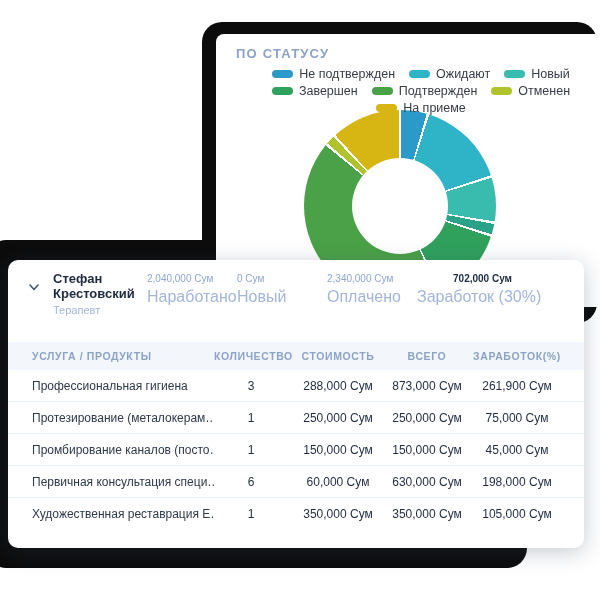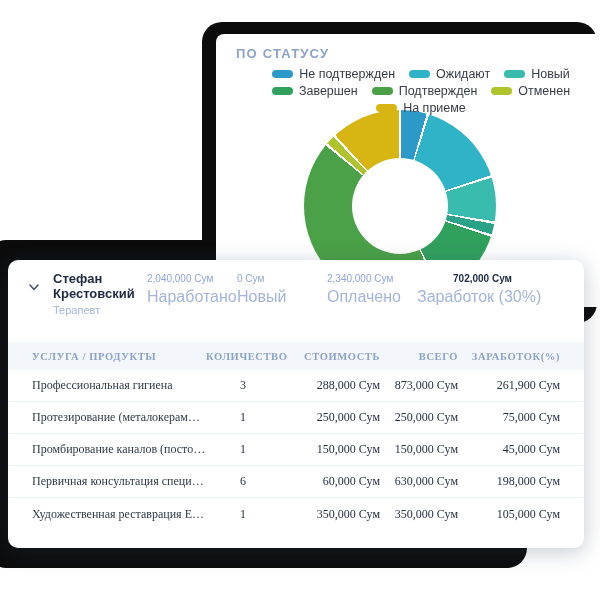--- a/index.html
+++ b/index.html
@@ -33,31 +33,31 @@
                display:flex;align-items:center;justify-content:center;}
   .name-block{position:absolute;left:45px;top:11px;width:92px;}
   .doc-name{font-size:13px;font-weight:bold;color:#1E2A40;line-height:15px;}
   .doc-role{font-size:11px;color:#A3B5DA;margin-top:3px;}
   .stat{position:absolute;top:11px;width:95px;}
   .stat-val{font-size:10px;color:#8EA5D2;line-height:15px;white-space:nowrap;}
   .stat-lbl{font-size:16px;color:#A3B5DA;margin-top:2px;white-space:nowrap;}
   .stat.em .stat-val{color:#1E2A40;font-weight:bold;text-align:right;}
   
   .tgrid{display:grid;grid-template-columns:1fr 74px 100px 78px 102px;
-         align-items:center;padding:0 24px 0 24px;font-family:Liberation Serif, serif;}
+         align-items:center;padding:0 16px 0 24px;}
   #table-head{position:absolute;left:0;top:82px;width:100%;height:28px;
               background:#F3F6FB;box-sizing:border-box;}
   #table-head .th{font-size:10.5px;font-weight:bold;letter-spacing:.6px;color:#8CA3C7;
                   white-space:nowrap;}
   #table-body{position:absolute;left:0;top:110px;width:100%;}
   .trow{height:32px;box-sizing:border-box;border-bottom:1px solid #EAF0F8;cursor:pointer;}
   .trow:last-child{border-bottom:none;}
   .td{font-size:12px;color:#2E3947;white-space:nowrap;overflow:hidden;}
   .td.num{color:#1F2B3E;}
-  .c{text-align:center;} .r{text-align:right;}
+  .c{text-align:center;} .r{text-align:center;}
 </style>
 </head>
 <body>
 
 <div class="abs frame" id="frame-bottom"></div>
 <div class="abs frame" id="frame-top"></div>
 
 <div class="abs" id="card-status">
   <div class="card-title">ПО СТАТУСУ</div>
 

